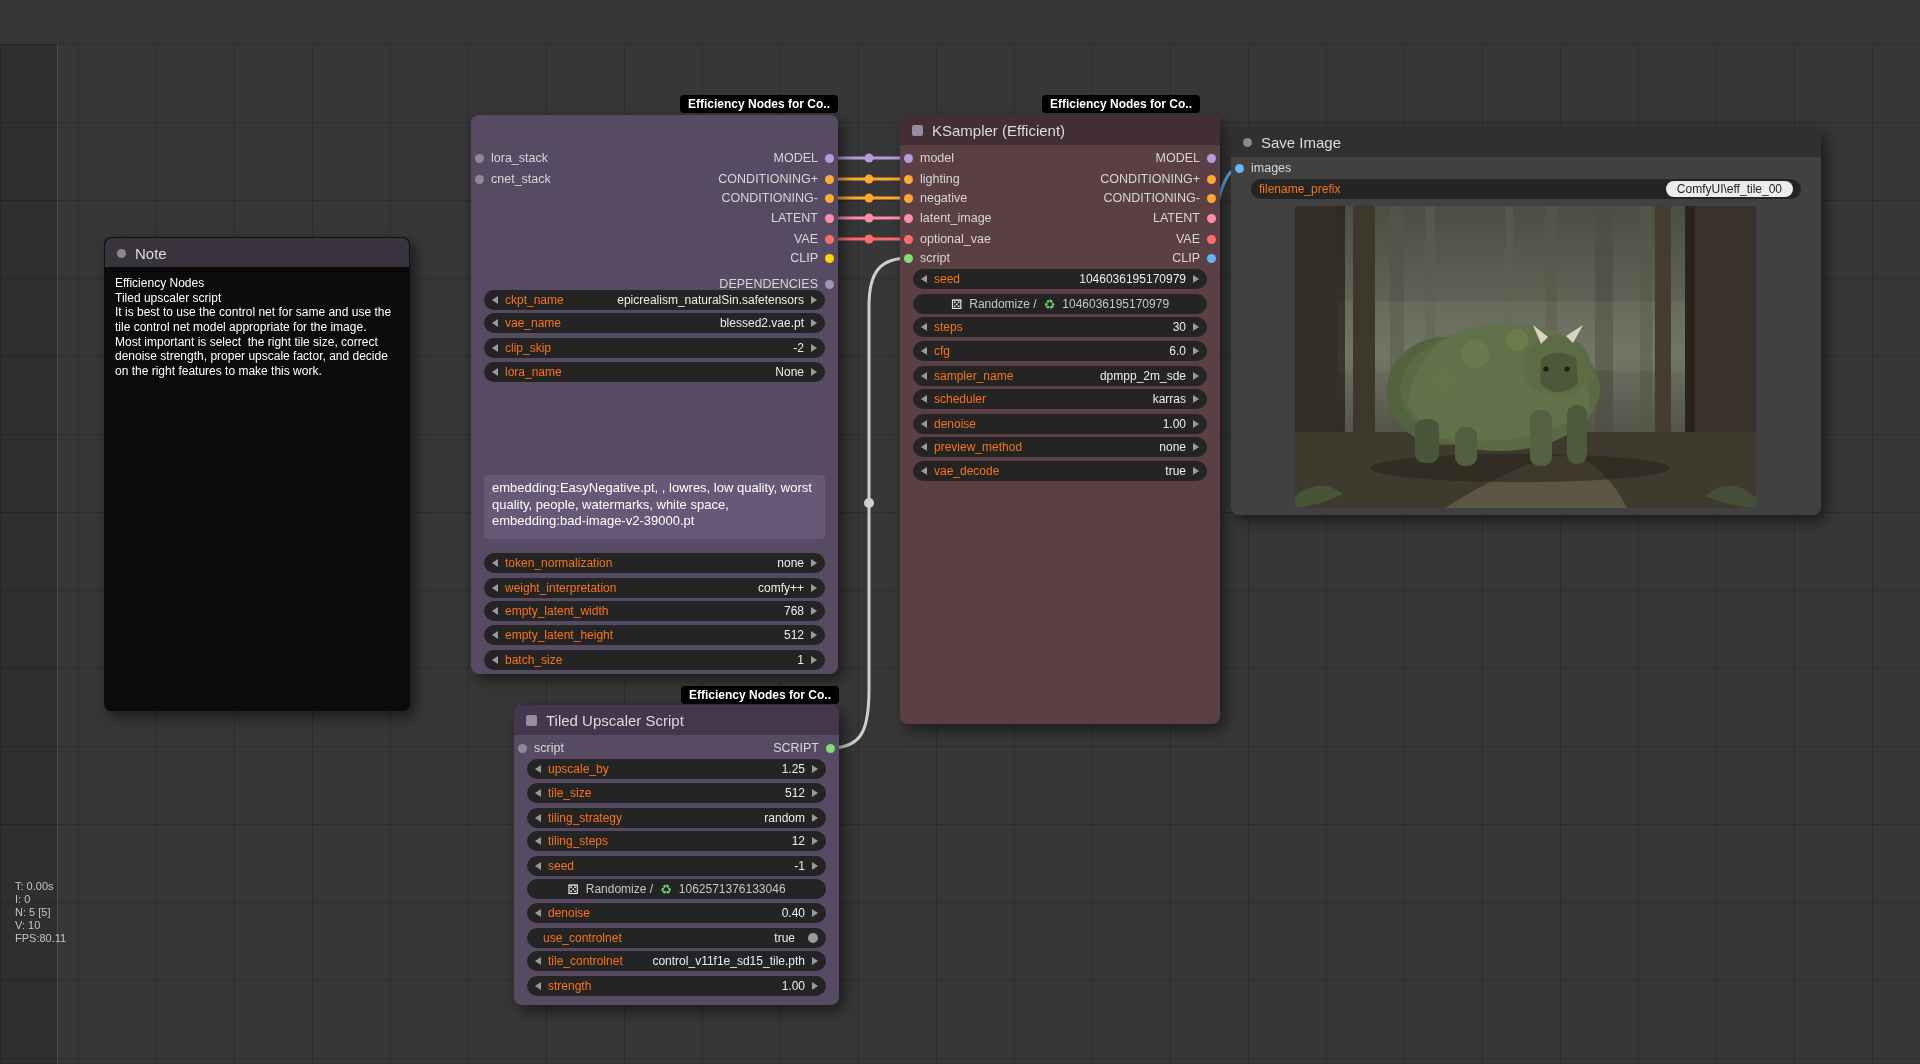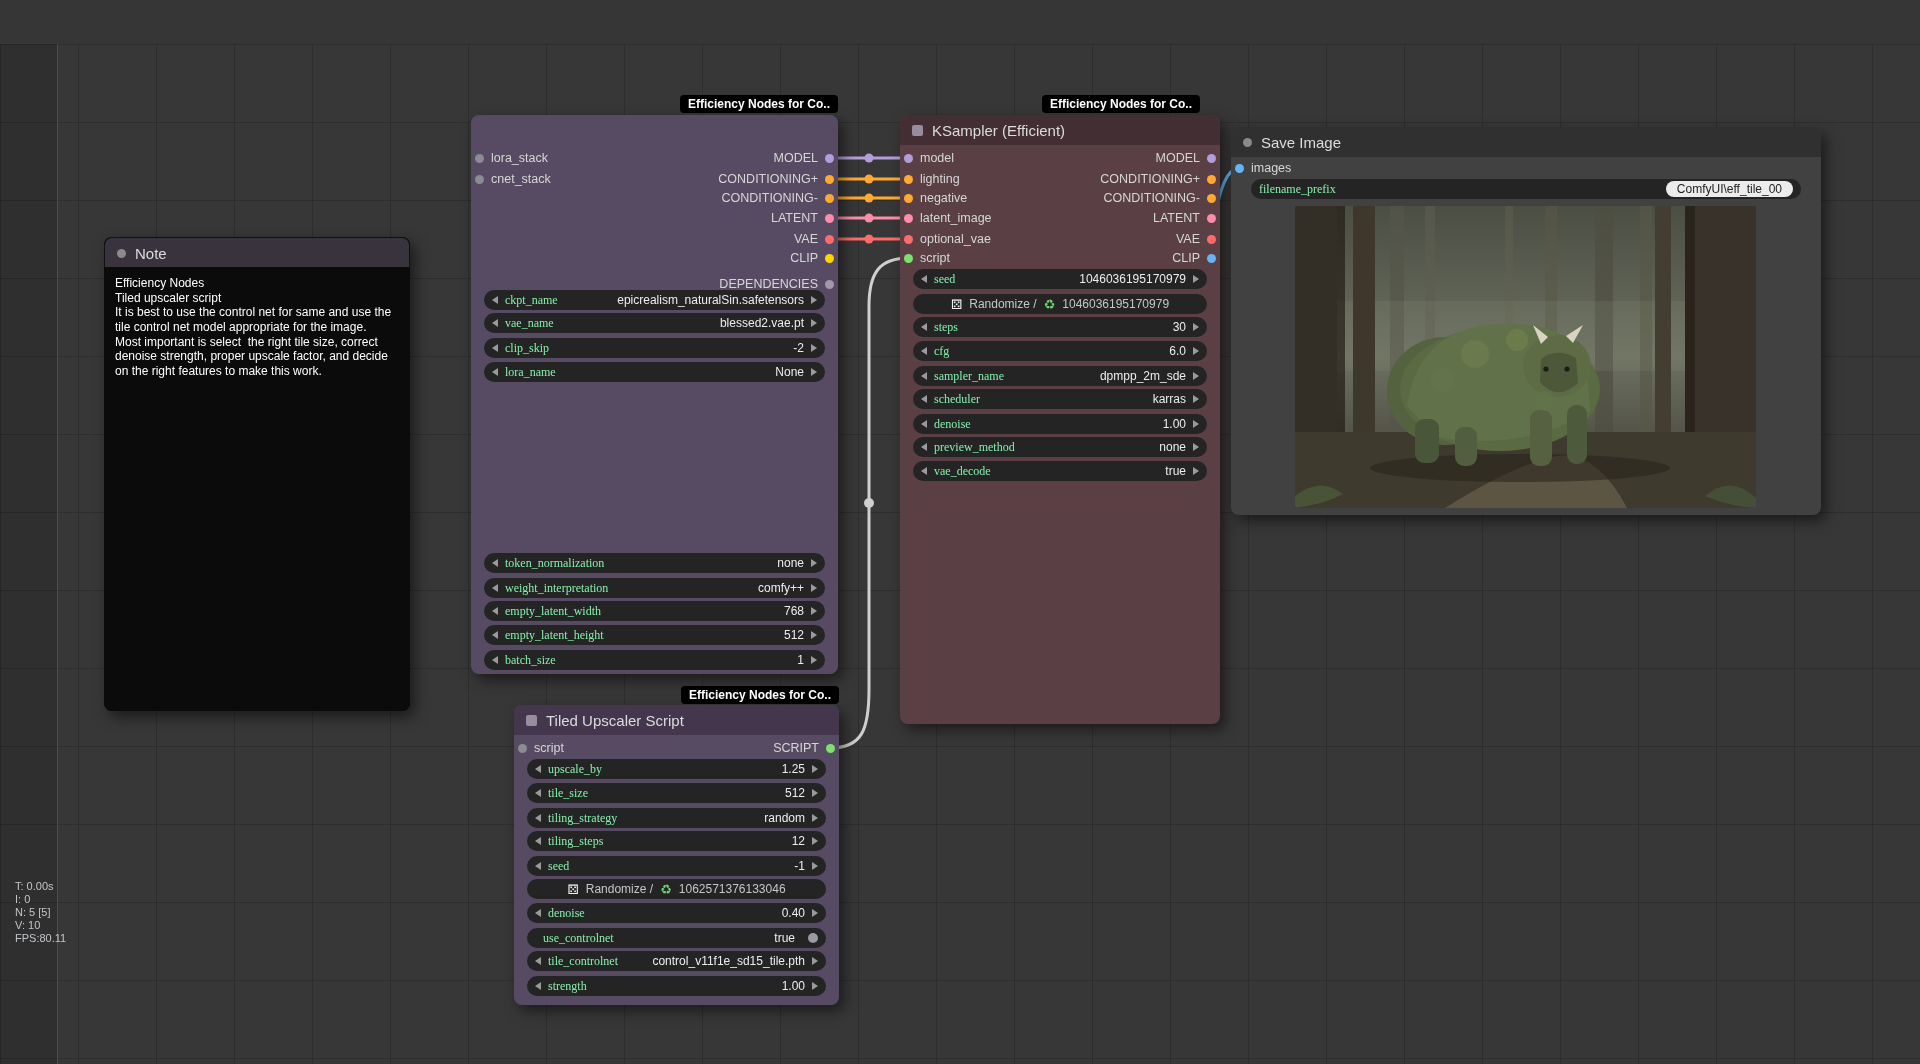--- a/index.html
+++ b/index.html
@@ -39,21 +39,21 @@
   .slot{position:absolute;height:20px;display:flex;align-items:center;gap:7px;
     font-size:12.5px;color:#d6d6d6;white-space:nowrap;}
   .slot.in{left:4px;}
   .slot.out{right:4px;flex-direction:row-reverse;}
   .pdot{width:9px;height:9px;border-radius:50%;flex:none;background:#888;}
 
   .widget{position:absolute;left:13px;right:13px;height:20px;background:#242424;
     border-radius:10px;display:flex;align-items:center;padding:0 8px;gap:7px;
     font-size:12px;color:#c6c6c6;box-sizing:border-box;white-space:nowrap;overflow:hidden;}
   .widget.center{justify-content:center;}
-  .wlbl{color:#86efac;font-family:Liberation Serif, serif;}
+  .wlbl{color:#f97316;}
   .wval{margin-left:auto;color:#ededed;}
   .arr{width:0;height:0;border-top:4.5px solid transparent;border-bottom:4.5px solid transparent;flex:none;}
   .arr.l{border-right:6px solid #9a9a9a;}
   .arr.r{border-left:6px solid #9a9a9a;}
   .dice{color:#f0f0f0;font-size:13px;}
   .recy{color:#6fd66f;font-size:13px;}
   .toggle-dot{width:10px;height:10px;border-radius:50%;background:#9a9aa2;flex:none;margin-left:6px;}
   .chip{margin-left:auto;background:#ececec;color:#222;border-radius:9px;padding:1px 11px;font-size:12px;}
 
   .tarea{position:absolute;left:13px;right:13px;background:#6a5d79;border-radius:4px;
@@ -165,20 +165,21 @@
       <span class="wval">-2</span>
       <span class="arr r"></span>
     </div>
     <div class="widget" style="top:247px">
       <span class="arr l"></span>
       <span class="wlbl">lora_name</span>
       <span class="wval">None</span>
       <span class="arr r"></span>
     </div>
 
+    <div class="tarea" style="top:360px;height:64px;background:#665876">embedding:EasyNegative.pt, , lowres, low quality, worst quality, people, watermarks, white space, embedding:bad-image-v2-39000.pt</div>
 
     <div class="widget" style="top:438px">
       <span class="arr l"></span>
       <span class="wlbl">token_normalization</span>
       <span class="wval">none</span>
       <span class="arr r"></span>
     </div>
     <div class="widget" style="top:463px">
       <span class="arr l"></span>
       <span class="wlbl">weight_interpretation</span>

